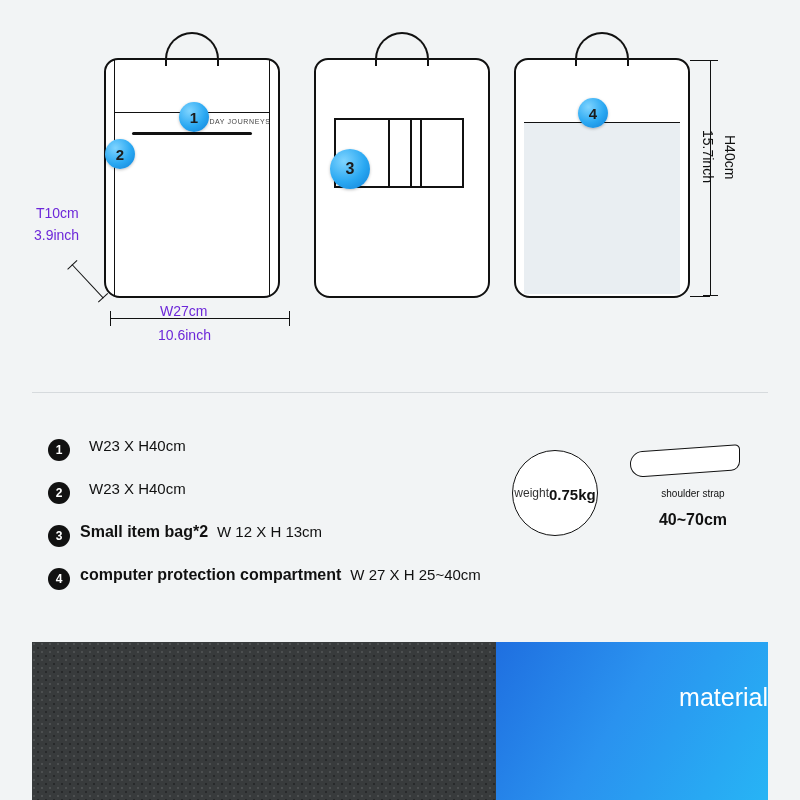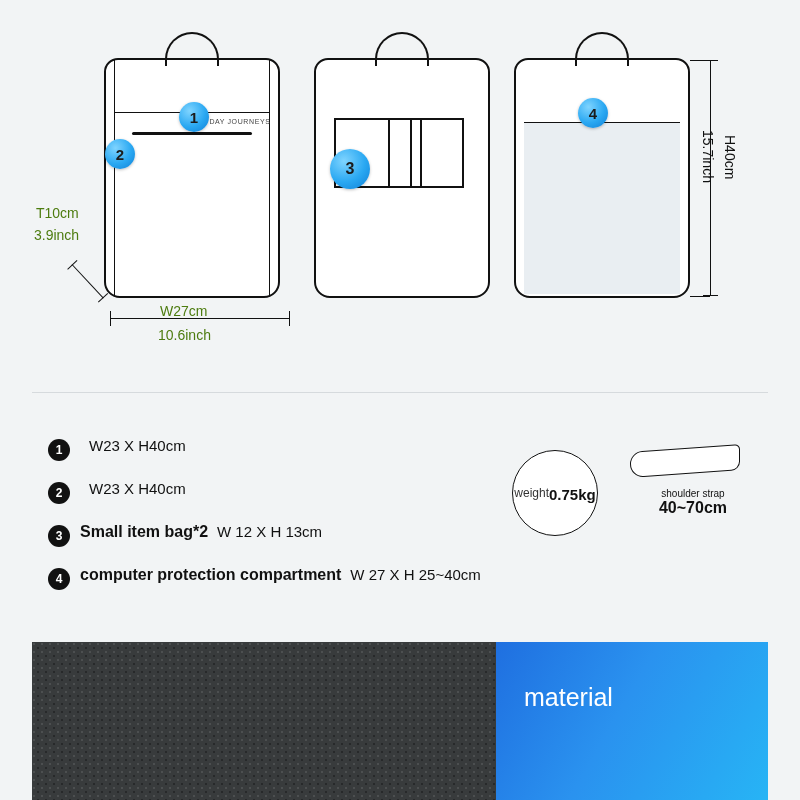--- a/index.html
+++ b/index.html
@@ -96,21 +96,21 @@
     font-weight: 700; font-size: 15px; color: #1b1b1b;
     background: radial-gradient(circle at 35% 30%, #7fd4ff 0%, #2aa8f2 55%, #0f7fd6 100%);
     box-shadow: 0 1px 3px rgba(0,0,0,.25);
   }
   #badge-1 { left: 179px; top: 102px; width: 30px; height: 30px; }
   #badge-2 { left: 105px; top: 139px; width: 30px; height: 30px; }
   #badge-3 { left: 330px; top: 149px; width: 40px; height: 40px; font-size: 16px; }
   #badge-4 { left: 578px; top: 98px; width: 30px; height: 30px; }
 
   
-  .dim-label { position: absolute; font-size: 14px; color: #4d7c0f; white-space: nowrap; }
+  .dim-label { position: absolute; font-size: 14px; color: #6d28d9; white-space: nowrap; }
 
   
   #dim-width-line {
     position: absolute; left: 110px; top: 318px; width: 180px; height: 1px; background: #111;
   }
   #dim-width-line::before, #dim-width-line::after {
     content: ""; position: absolute; top: -7px; width: 1px; height: 15px; background: #111;
   }
   #dim-width-line::before { left: 0; }
   #dim-width-line::after { right: 0; }
@@ -192,26 +192,27 @@
   
   #strap-wrap { position: absolute; left: 630px; top: 448px; width: 126px; }
   #strap-shape {
     width: 110px; height: 26px;
     border: 1px solid #111;
     background: #fff;
     border-radius: 14px 6px 10px 16px;
     transform: skewY(-4deg);
   }
   #strap-caption { margin-top: 14px; font-size: 10px; color: #111; text-align: center; }
-  #strap-size { margin-top: 0; font-size: 16px; font-weight: 700; color: #111; text-align: center; }
+  #strap-size { margin-top: 12px; font-size: 16px; font-weight: 700; color: #111; text-align: center; }
 
   
   #material-band {
     position: absolute; left: 32px; top: 642px; width: 736px; height: 158px;
     display: flex;
+    text-align: right;
   }
   #fabric-swatch {
     width: 464px; height: 100%;
     background-color: #383b3c;
     background-image:
       radial-gradient(circle at 2px 2px, rgba(255,255,255,.10) 1px, transparent 1.4px),
       radial-gradient(circle at 6px 6px, rgba(0,0,0,.30) 1px, transparent 1.4px);
     background-size: 8px 8px, 8px 8px;
   }
   #material-panel {

